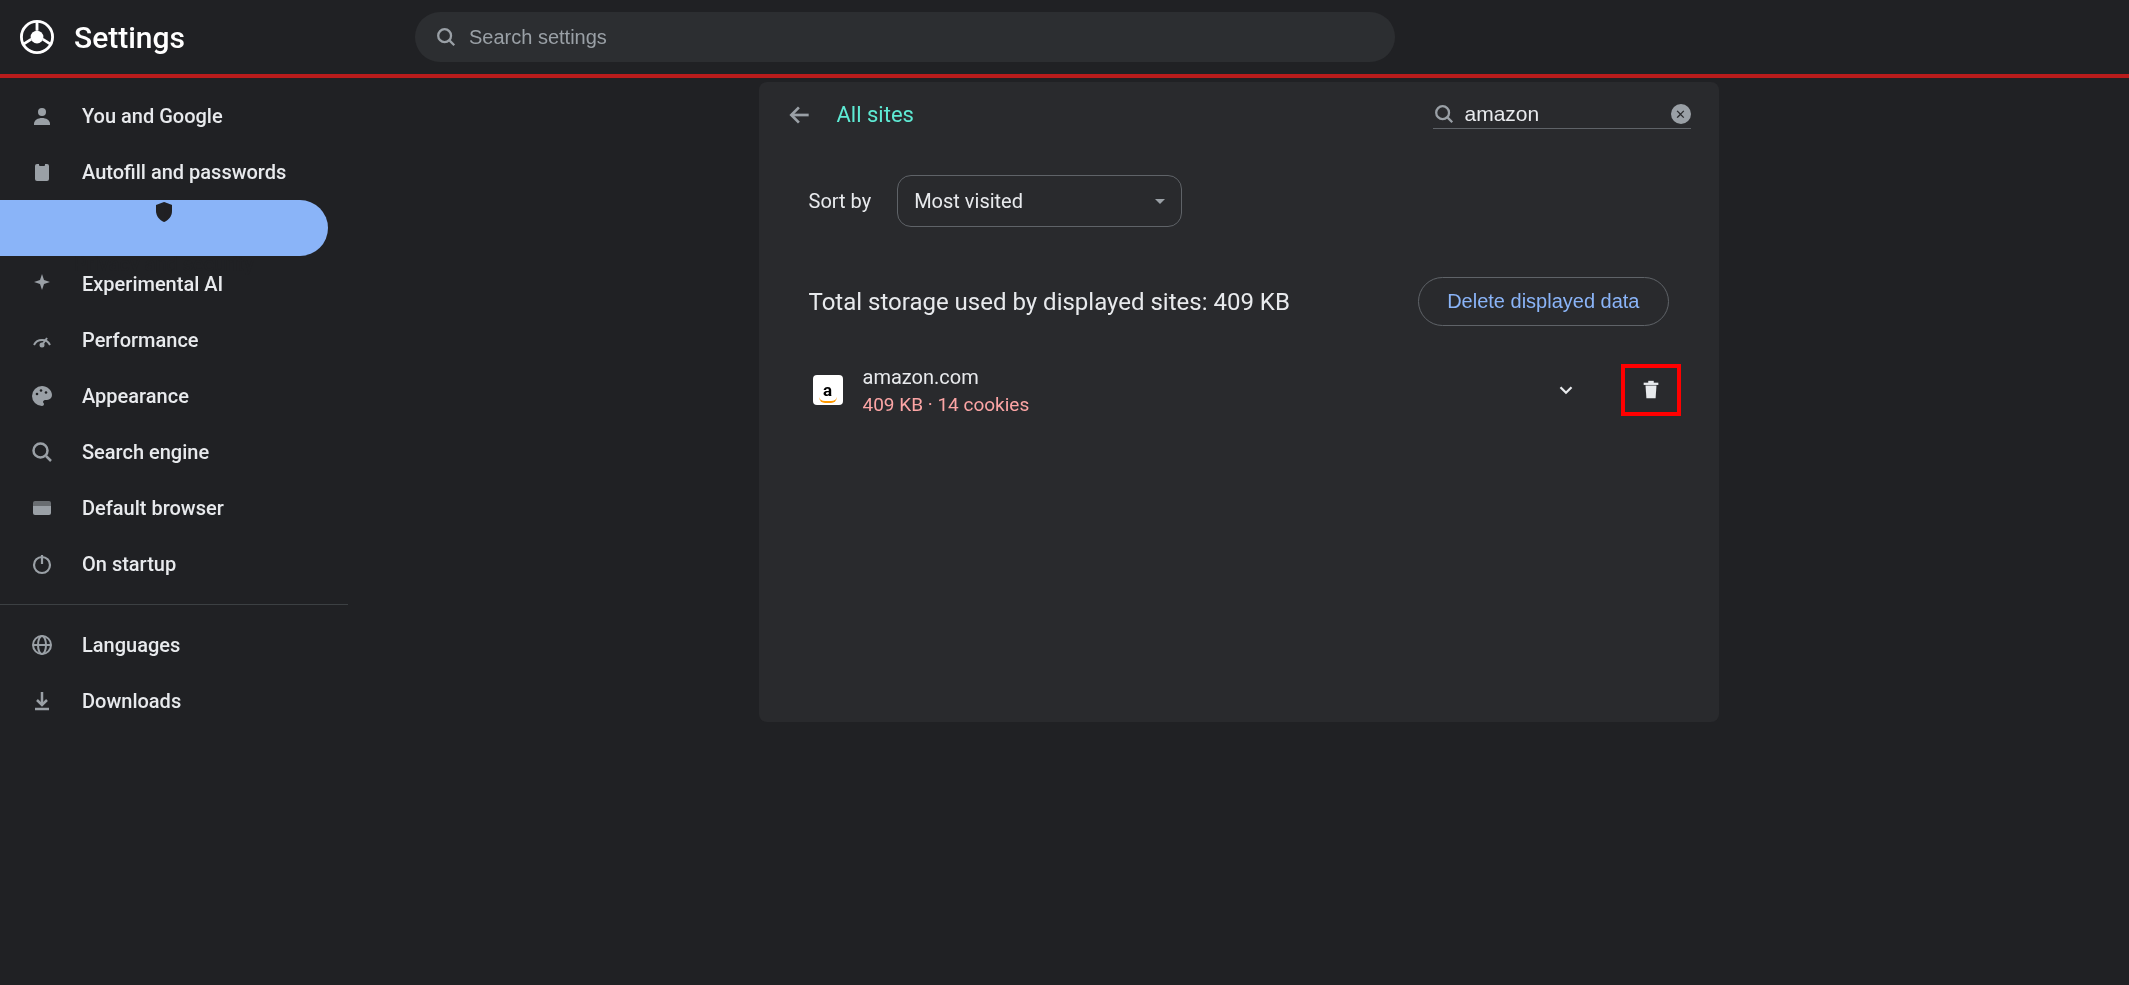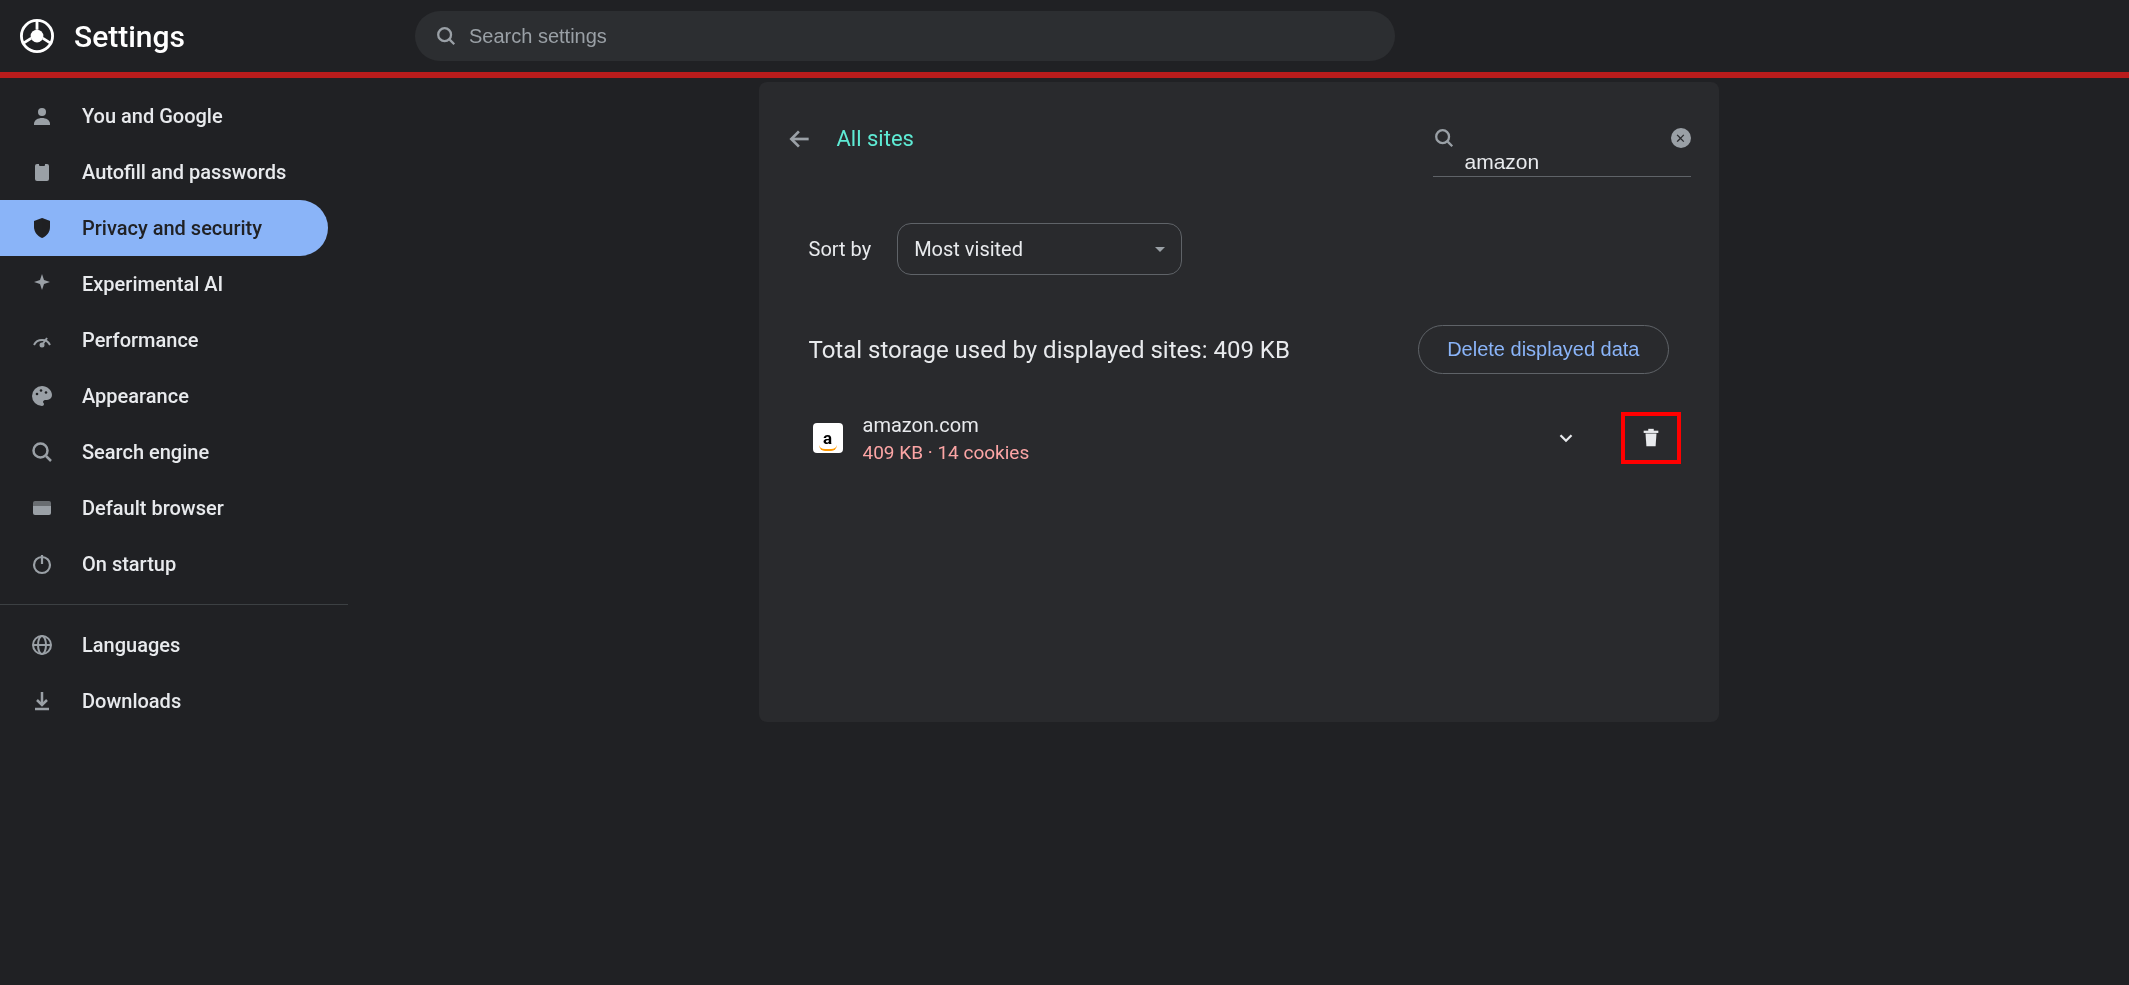--- a/index.html
+++ b/index.html
@@ -13,21 +13,21 @@
     overflow: hidden;
   }
 
   
   .header {
     height: 78px;
     display: flex;
     align-items: center;
     padding: 0 20px;
     background: #202124;
-    border-bottom: 6px solid #b91c1c;
+    border-bottom: 4px solid #b91c1c;
   }
   .header-left {
     display: flex;
     align-items: center;
     gap: 20px;
     width: 395px;
   }
   .chrome-logo {
     width: 34px;
     height: 34px;
@@ -84,20 +84,21 @@
     gap: 28px;
     height: 56px;
     padding: 0 30px;
     cursor: pointer;
     border-radius: 0 28px 28px 0;
     margin-right: 20px;
   }
   .sidebar-item.selected {
     background: #8ab4f8;
     color: #202124;
+    flex-direction: column;
   }
   .sidebar-item.selected .sidebar-label { color: #202124; font-weight: 500; }
   .sidebar-item.selected svg { color: #202124; }
   .sidebar-icon {
     width: 24px;
     height: 24px;
     color: #9aa0a6;
     flex-shrink: 0;
   }
   .sidebar-label {
@@ -156,21 +157,20 @@
     width: 258px;
   }
   .site-search input {
     background: transparent;
     border: none;
     outline: none;
     color: #e8eaed;
     font-size: 21px;
     flex: 1;
     width: 100px;
-    margin-top: 48px;
   }
   .clear-icon {
     width: 20px;
     height: 20px;
     background: #9aa0a6;
     border-radius: 50%;
     display: flex;
     align-items: center;
     justify-content: center;
     color: #292a2d;

